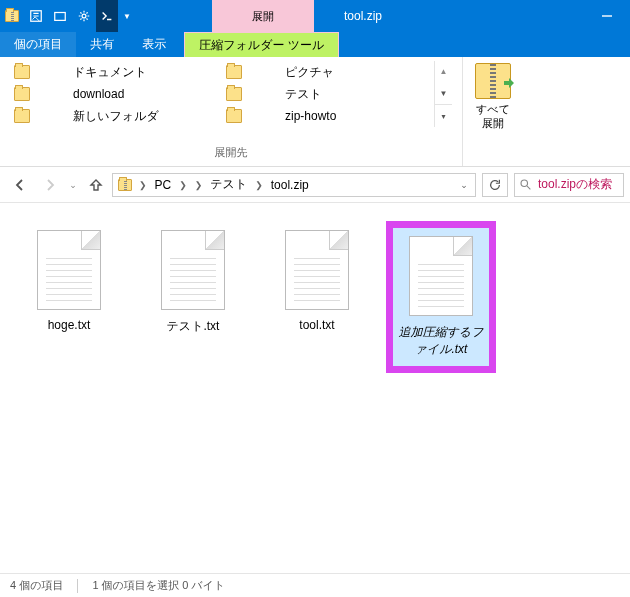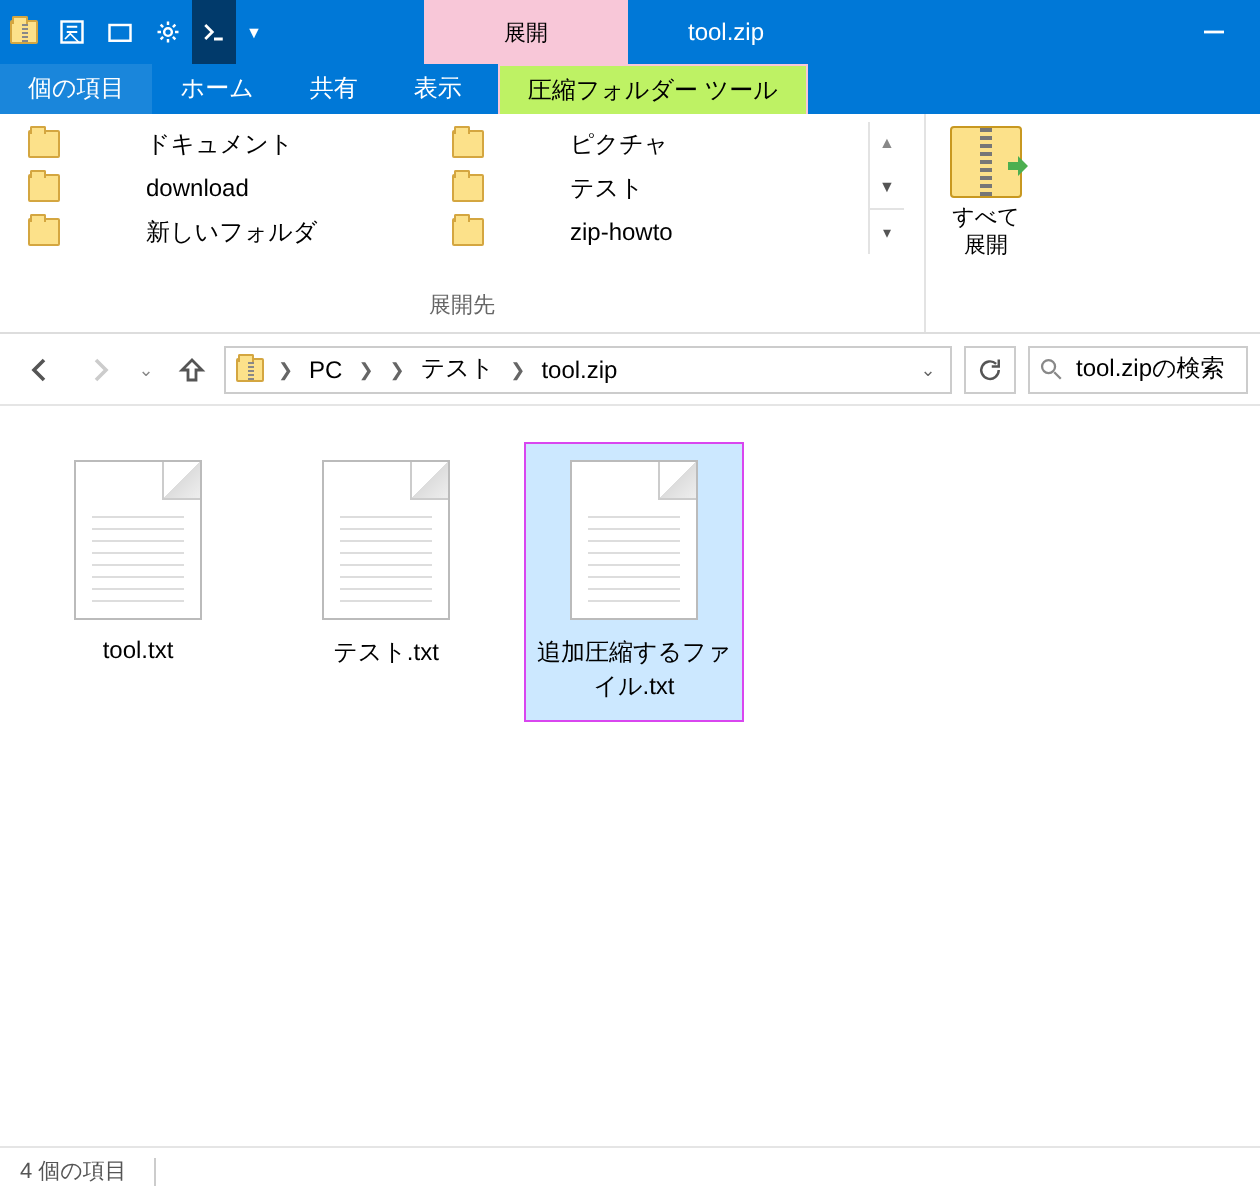--- a/index.html
+++ b/index.html
@@ -38,25 +38,25 @@
 
 .addrbar { height: 36px; display: flex; align-items: center; border-bottom: 1px solid #e5e5e5; padding: 0 6px; gap: 2px; }
 .nav-btn { width: 28px; height: 28px; display: flex; align-items: center; justify-content: center; color: #555; }
 .nav-btn.disabled { color: #ccc; }
 .crumb-box { flex: 1; height: 24px; border: 1px solid #ccc; display: flex; align-items: center; padding: 0 2px; font-size: 12px; }
 .crumb-box .pc-icon { width: 20px; display:flex; align-items:center; justify-content:center; }
 .crumb { padding: 0 4px; height: 100%; display: flex; align-items: center; }
 .crumb-sep { padding: 0 4px; color: #666; font-size: 9px; }
 .crumb-drop { width: 18px; display:flex; align-items:center; justify-content:center; color:#666; font-size: 9px; margin-left:auto; }
 .refresh-btn { width: 26px; height: 24px; border: 1px solid #ccc; display:flex; align-items:center; justify-content:center; margin-left: 4px; }
-.search-box { width: 110px; height: 24px; border: 1px solid #ccc; display: flex; align-items: center; padding: 0 4px; margin-left: 4px; color: #000000; font-size: 12px; gap: 6px; }
+.search-box { width: 110px; height: 24px; border: 1px solid #ccc; display: flex; align-items: center; padding: 0 4px; margin-left: 4px; color: #be185d; font-size: 12px; gap: 6px; }
 
 .content { height: 370px; padding: 18px 14px; display: flex; gap: 14px; align-items: flex-start; overflow: auto; }
 .file-item { width: 110px; display: flex; flex-direction: column; align-items: center; padding: 8px 4px; font-size: 12px; text-align: center; border: 1px solid transparent; }
-.file-item.selected { background: #cce8ff; border: 1px solid #d946ef; }
+.file-item.selected { background: #cce8ff; border: 7px solid #d946ef; font-style: italic; }
 .doc-icon { width: 64px; height: 80px; border: 1px solid #bbb; background: #fff; position: relative; margin-bottom: 8px; }
 .doc-icon::before { content:''; position:absolute; right:0; top:0; width:18px; height:18px; background: linear-gradient(135deg, #fff 49%, #ddd 50%, #eee 100%); border-left:1px solid #ccc; border-bottom:1px solid #ccc; }
 .doc-lines { position:absolute; left:8px; right:8px; top:22px; bottom:8px; background: repeating-linear-gradient(0deg,#ddd 0 1px, transparent 1px 6px); }
 
 .statusbar { height: 24px; border-top: 1px solid #e5e5e5; display: flex; align-items: center; font-size: 11px; color: #555; padding: 0 10px; gap: 14px; }
 .stat-sep { width:1px; height:14px; background:#ccc; }
 </style>
 </head>
 <body>
 
@@ -96,21 +96,20 @@
   <div class="title-text">tool.zip</div>
   <div class="win-btn">
     <svg width="12" height="12" viewBox="0 0 12 12">
         <path d="M1 6h10" stroke="#fff" stroke-width="1.4"></path>
       </svg>
   </div>
 </div>
 
 <div class="tabs">
   <div class="tab file">個の項目</div>
-  <div class="tab">ホーム</div>
   <div class="tab">共有</div>
   <div class="tab">表示</div>
   <div class="tab context" style="margin-left:4px;">圧縮フォルダー ツール</div>
 </div>
 
 <div class="ribbon">
   <div class="dest-group">
     <div class="dest-cols">
       <div class="dest-col">
         <div class="dest-item">
@@ -197,32 +196,39 @@
       </svg>
     <span>tool.zipの検索</span>
   </div>
 </div>
 
 <div class="content" id="file-list">
     <div class="file-item">
       <div class="doc-icon">
         <div class="doc-lines"></div>
       </div>
+      <span>hoge.txt</span>
+    </div>
+    <div class="file-item">
+      <div class="doc-icon">
+        <div class="doc-lines"></div>
+      </div>
+      <span>テスト.txt</span>
+    </div>
+    <div class="file-item">
+      <div class="doc-icon">
+        <div class="doc-lines"></div>
+      </div>
       <span>tool.txt</span>
-    </div>
-    <div class="file-item">
-      <div class="doc-icon">
-        <div class="doc-lines"></div>
-      </div>
-      <span>テスト.txt</span>
     </div>
     <div class="file-item selected">
       <div class="doc-icon">
         <div class="doc-lines"></div>
       </div>
       <span>追加圧縮するファイル.txt</span>
     </div>
   </div>
 
 <div class="statusbar">
   <span>4 個の項目</span>
   <div class="stat-sep"></div>
+  <span>1 個の項目を選択 0 バイト</span>
 </div>
 
 </body></html>

